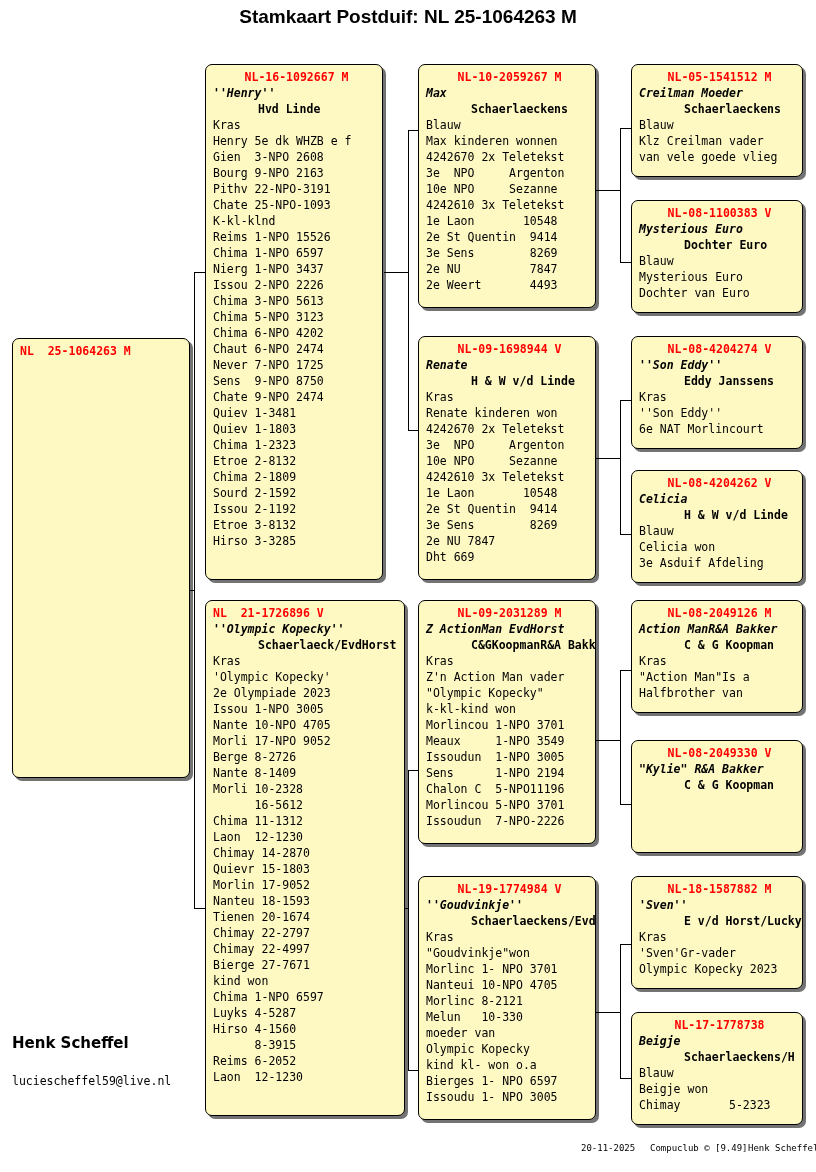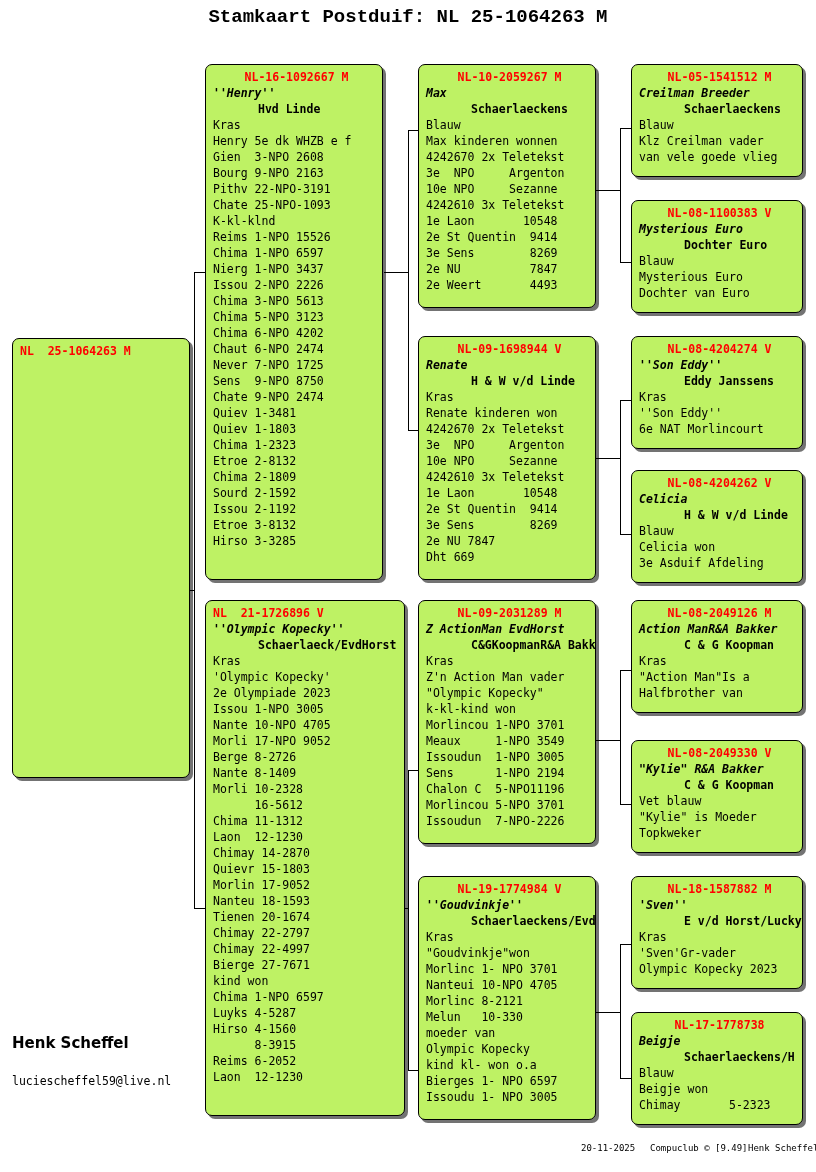--- a/index.html
+++ b/index.html
@@ -18,30 +18,30 @@
     position: relative;
     width: 816px;
     height: 1172px;
   }
   .title {
     position: absolute;
     top: 6px;
     left: 0;
     width: 816px;
     text-align: center;
-    font-family: Liberation Mono, monospace;
+    font-family: Liberation Sans, sans-serif;
     font-size: 19px;
     font-weight: bold;
     color: #000;
     letter-spacing: 0px;
   }
   
   .card {
     position: absolute;
-    background: #bef264;
+    background: #fef9c3;
     border: 1px solid #000000;
     border-radius: 7px;
     box-shadow: 3px 3px 0 rgba(0,0,0,0.55);
     box-sizing: border-box;
     padding: 4px 2px 4px 7px;
     overflow: hidden;
   }
   .ring {
     color: #ff0000;
     font-family: "DejaVu Sans Mono", monospace;
@@ -288,21 +288,21 @@
 Melun   10-330
 moeder van
 Olympic Kopecky
 kind kl- won o.a
 Bierges 1- NPO 6597
 Issoudu 1- NPO 3005</div>
   </div>
 
   <div class="card" style="left:631px; top:64px; width:172px; height:113px;">
     <div class="ring">NL-05-1541512 M</div>
-    <div class="name">Creilman Breeder</div>
+    <div class="name">Creilman Moeder</div>
     <div class="name2">Schaerlaeckens</div>
     <div class="lines">Blauw
 Klz Creilman vader
 van vele goede vlieg</div>
   </div>
 
   <div class="card" style="left:631px; top:200px; width:172px; height:113px;">
     <div class="ring">NL-08-1100383 V</div>
     <div class="name">Mysterious Euro</div>
     <div class="name2">Dochter Euro</div>
@@ -335,23 +335,20 @@
     <div class="name2">C &amp; G Koopman</div>
     <div class="lines">Kras
 "Action Man"Is a
 Halfbrother van</div>
   </div>
 
   <div class="card" style="left:631px; top:740px; width:172px; height:113px;">
     <div class="ring">NL-08-2049330 V</div>
     <div class="name">"Kylie" R&amp;A Bakker</div>
     <div class="name2">C &amp; G Koopman</div>
-    <div class="lines">Vet blauw
-"Kylie" is Moeder
-Topkweker</div>
   </div>
 
   <div class="card" style="left:631px; top:876px; width:172px; height:113px;">
     <div class="ring">NL-18-1587882 M</div>
     <div class="name">'Sven''</div>
     <div class="name2">E v/d Horst/Lucky</div>
     <div class="lines">Kras
 'Sven'Gr-vader
 Olympic Kopecky 2023</div>
   </div>

